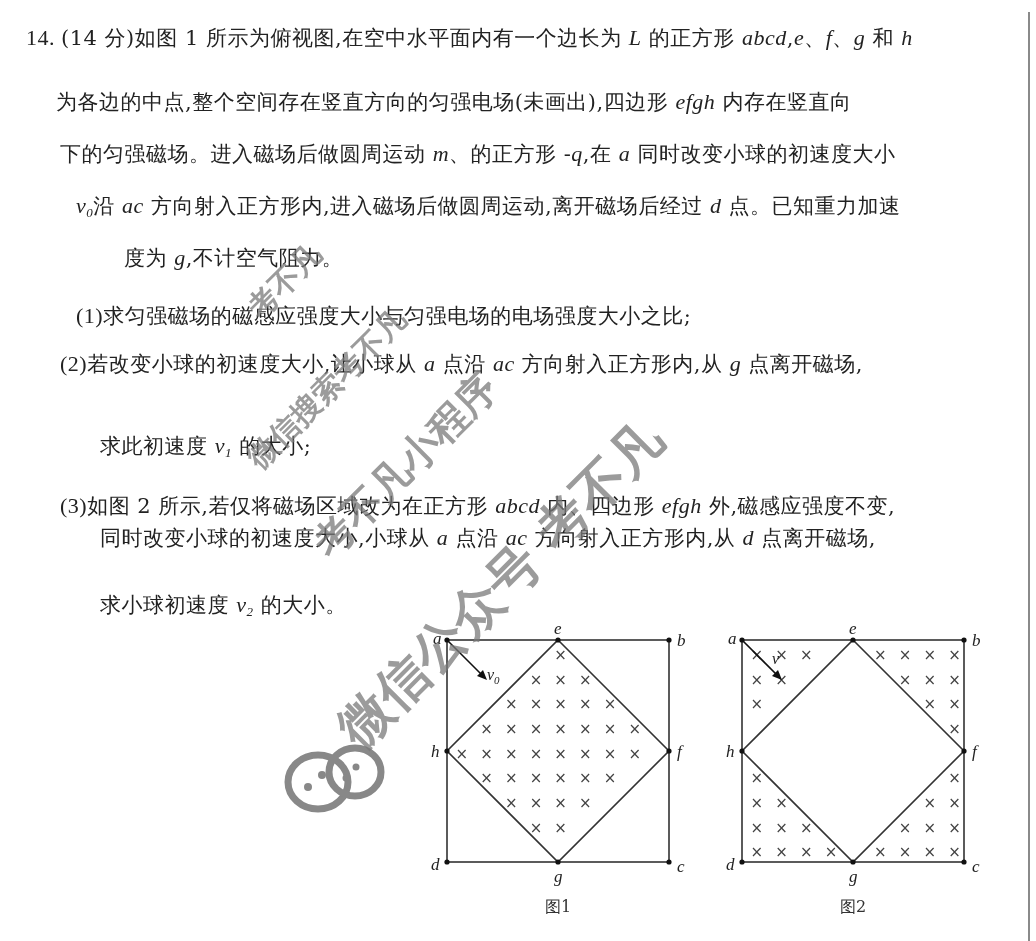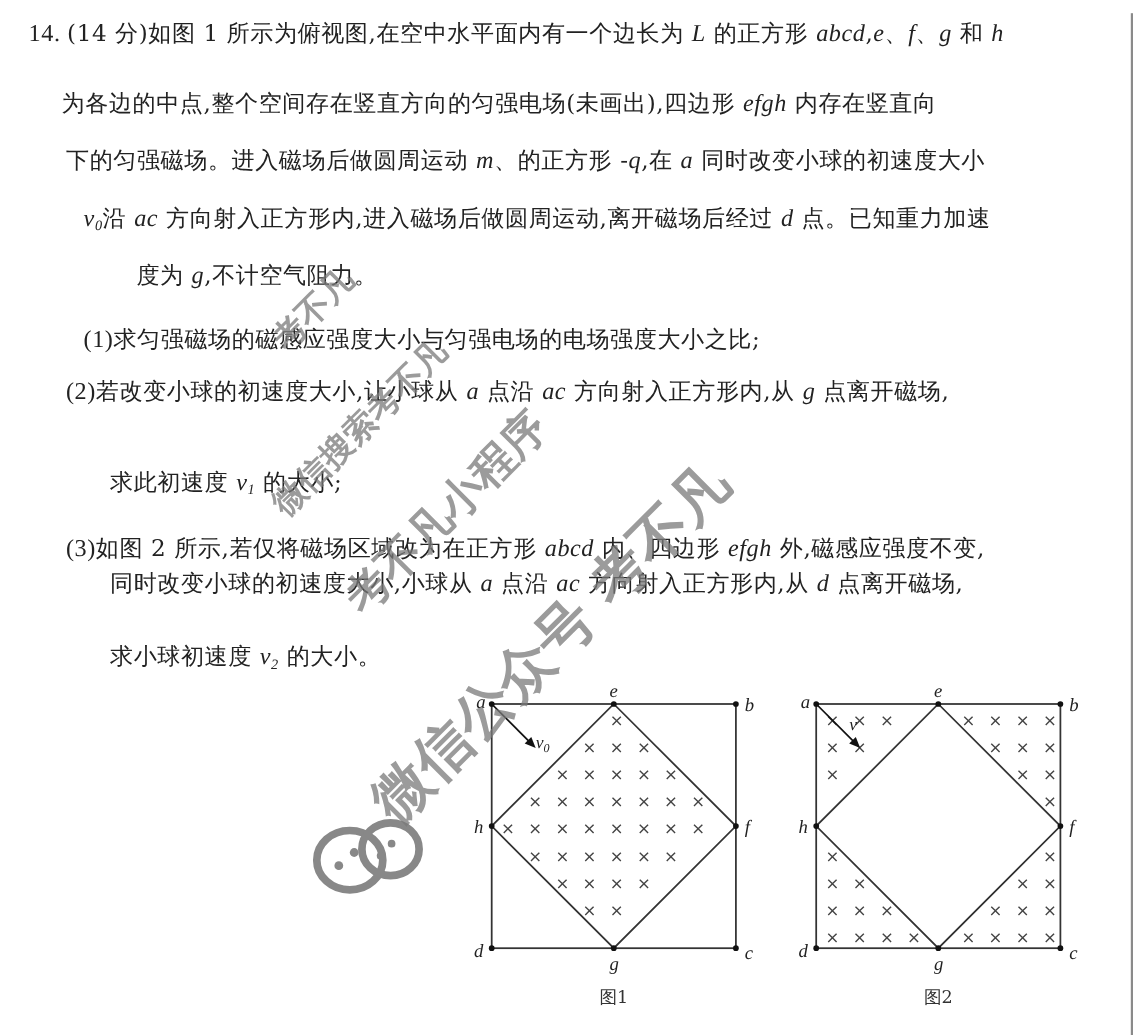--- a/index.html
+++ b/index.html
@@ -1,19 +1,19 @@
 <!DOCTYPE html>
 <html><head>
 <meta charset="utf-8">
 <style>
   html, body { margin: 0; padding: 0; background: #ffffff; }
   body { width: 1036px; height: 941px; position: relative; overflow: hidden;
          font-family: "DejaVu Serif", "Liberation Serif", serif; color: #222; }
   .page-border { position: absolute; left: 1028px; top: 12px; width: 2px; height: 929px; background: #8a8a8a; }
-  .line { position: absolute; font-size: 21px; line-height: 24px; white-space: nowrap; letter-spacing: 0.5px; }
+  .line { position: absolute; font-size: 21px; line-height: 40px; white-space: nowrap; letter-spacing: 0.5px; }
   .qnum { font-family: "Liberation Serif", serif; font-size: 22px; }
   .math { font-family: "Liberation Serif", serif; font-style: italic; font-size: 22px; }
   sub { font-size: 13px; vertical-align: -4px; }
   .figure { position: absolute; }
   .watermark { position: absolute; left: 0; top: 0; width: 1036px; height: 941px; pointer-events: none; }
 </style>
 </head>
 <body>
 
 <div class="page-border"></div>

